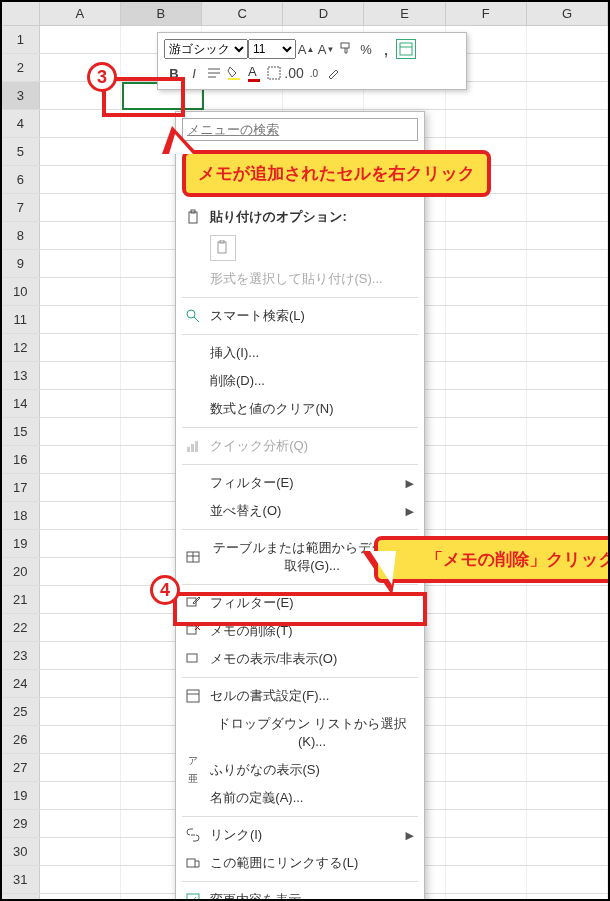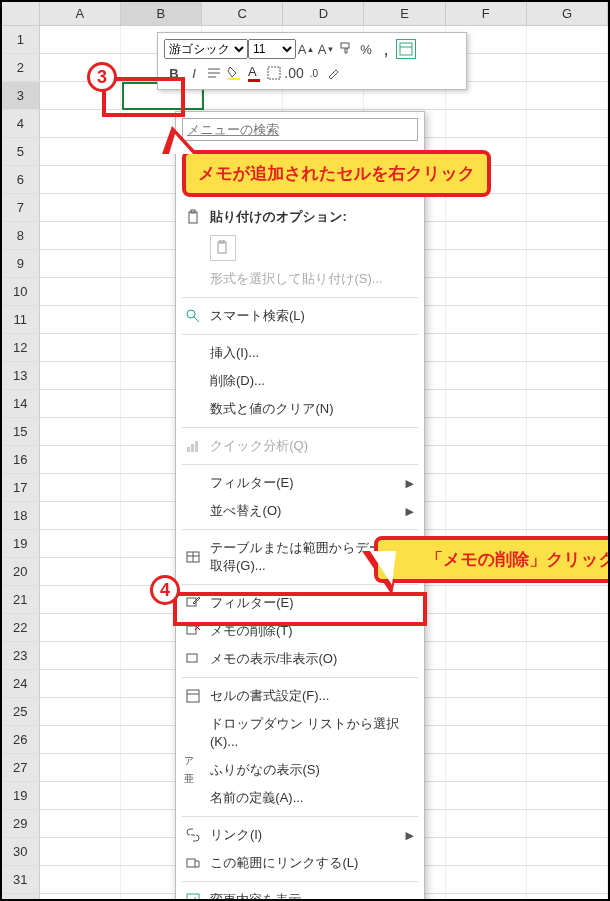--- a/index.html
+++ b/index.html
@@ -122,20 +122,21 @@
     border: 1px solid #aaa;
     color: #888;
     text-decoration: underline;
   }
   .ctx .item {
     display: flex;
     align-items: center;
     padding: 5px 10px 5px 8px;
     gap: 8px;
     line-height: 18px;
+    text-align: center;
   }
   .ctx .item.disabled { color: #aaa; }
   .ctx .item .ico {
     width: 18px; height: 18px;
     display: inline-flex; align-items:center; justify-content:center;
     flex: 0 0 18px;
     color: #555;
   }
   .ctx .item .ico svg { width: 16px; height: 16px; }
   .ctx .item .arrow {

